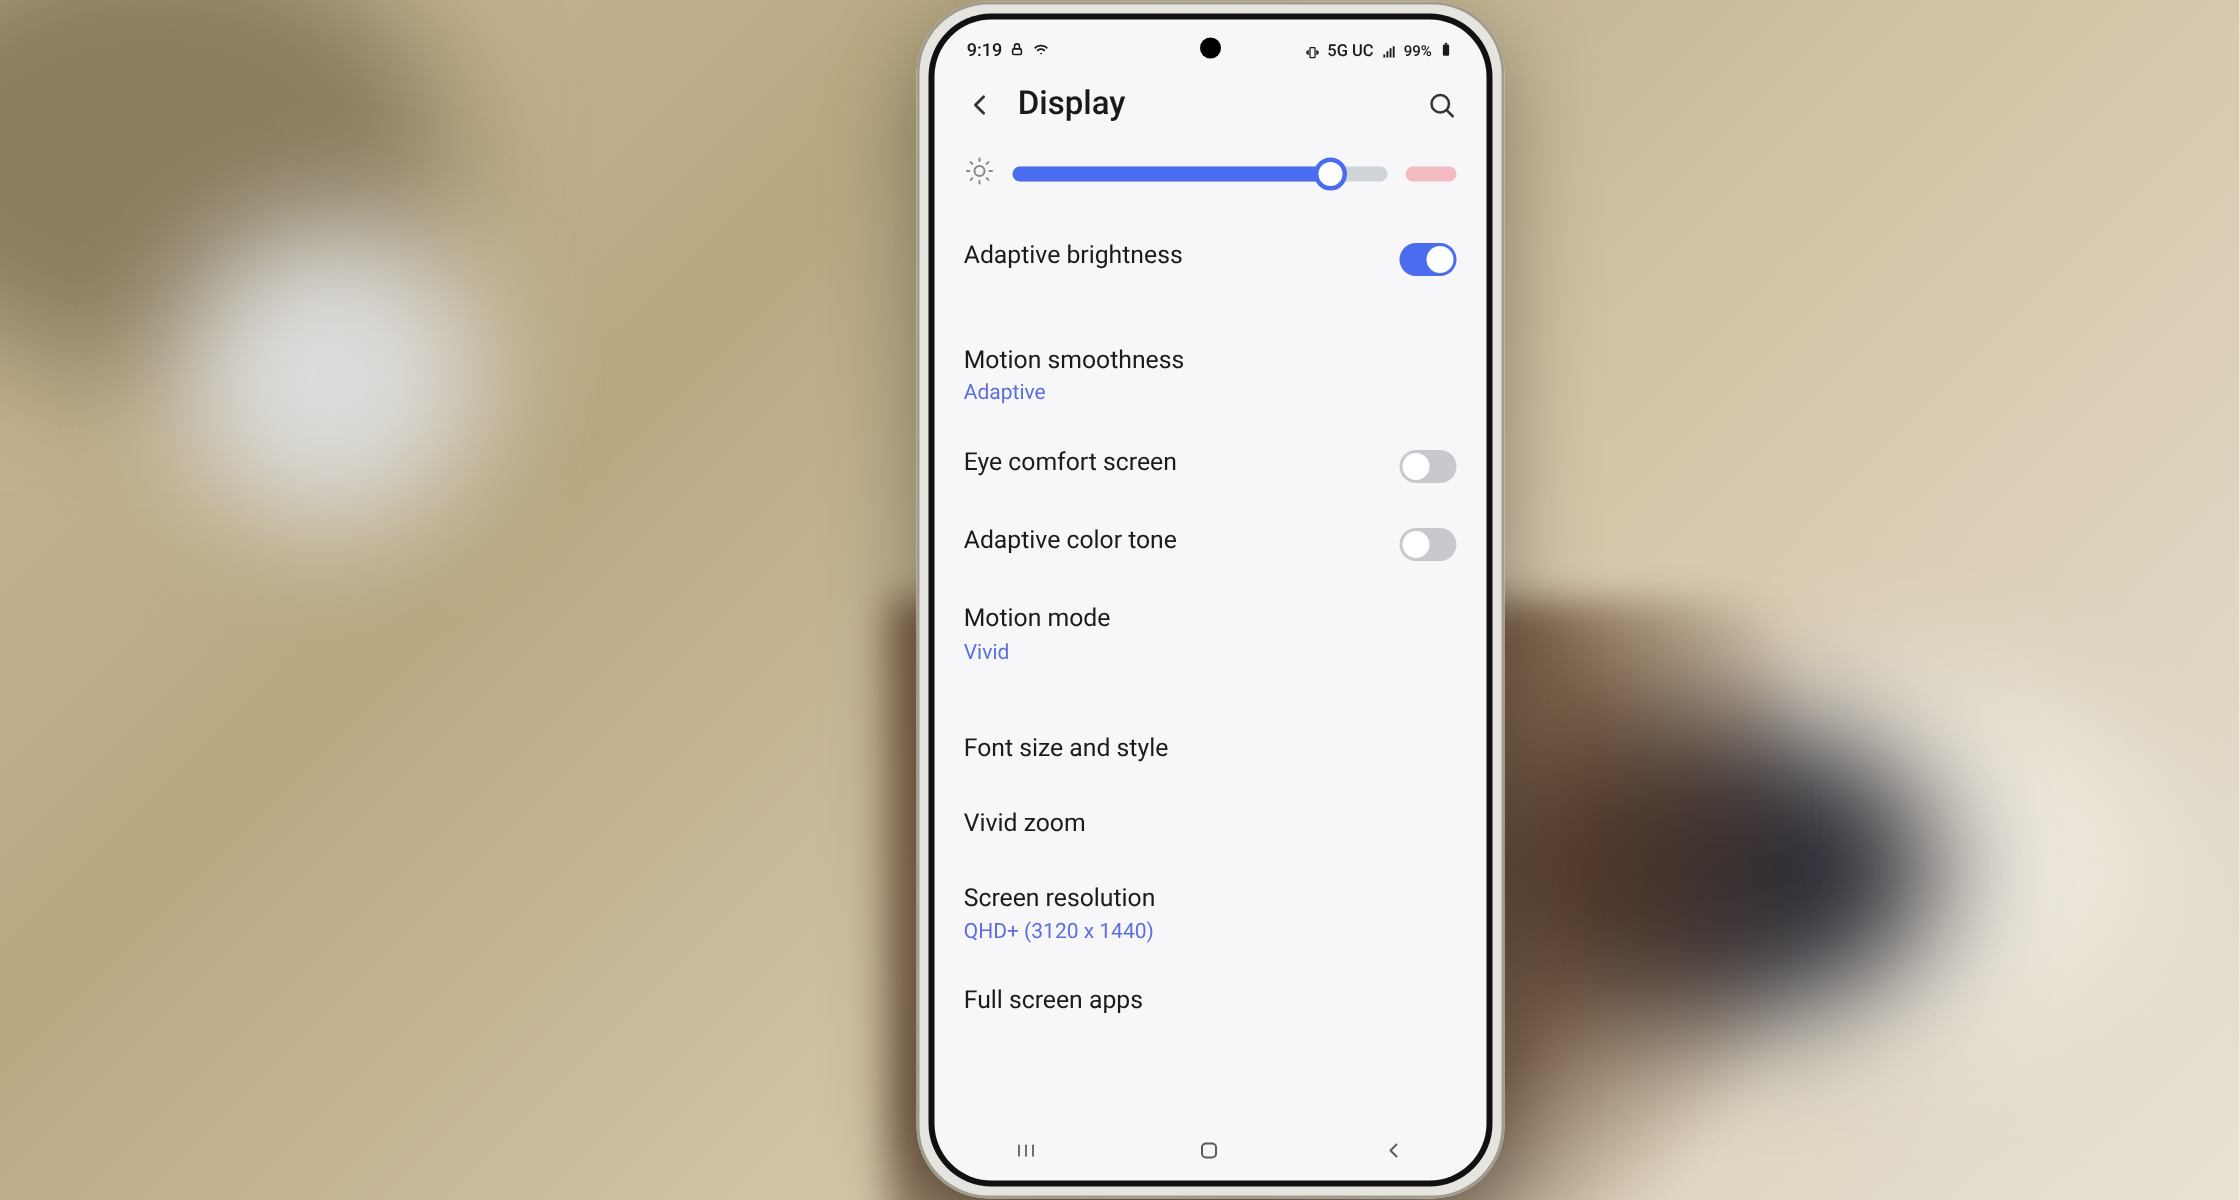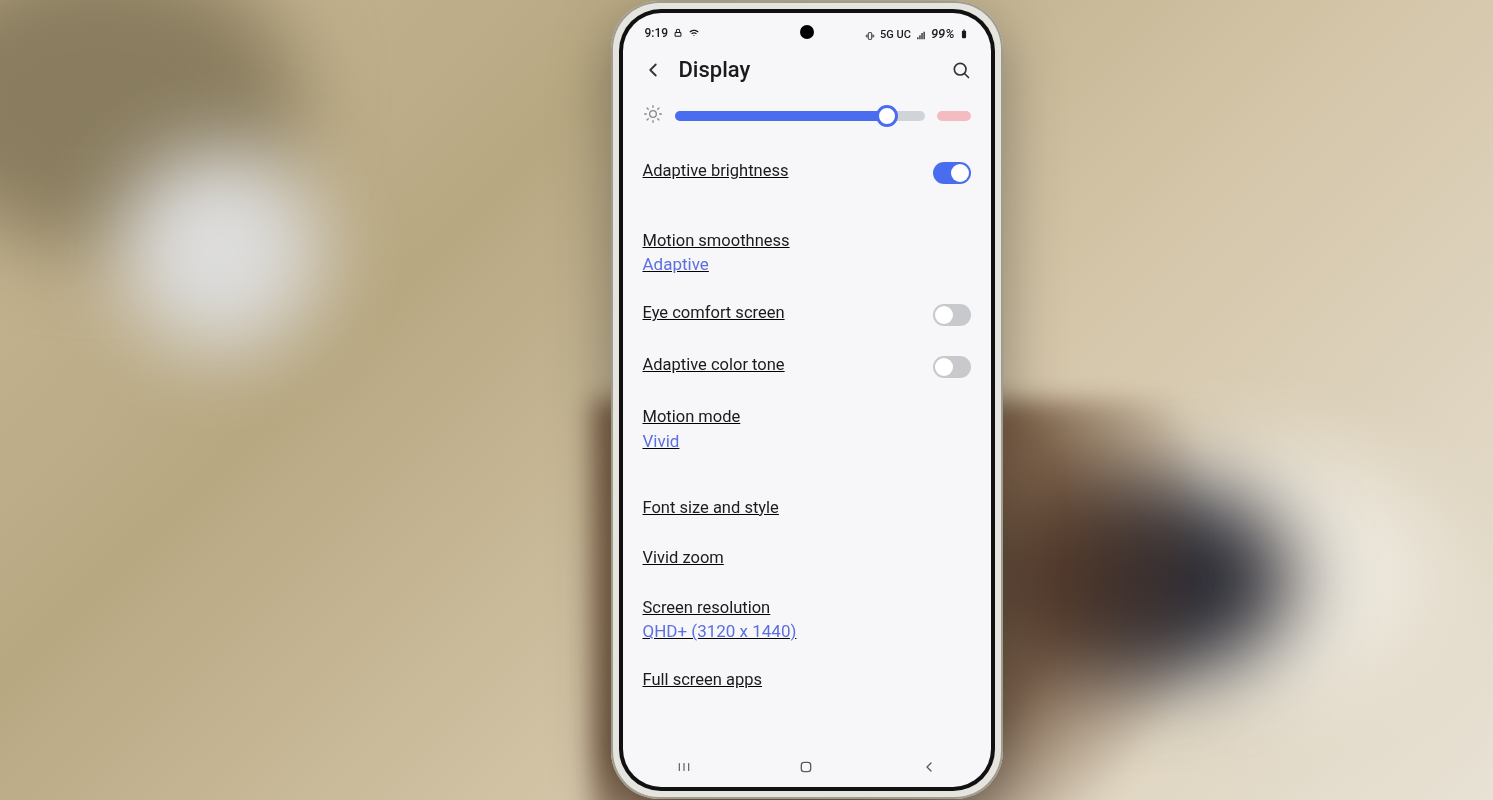--- a/index.html
+++ b/index.html
@@ -122,25 +122,24 @@
   .extra-segment {
     width: 34px; height: 10px; background: #f3bcc1; border-radius: 5px;
   }
 
   .setting-row {
     padding: 14px 0;
     display: flex;
     align-items: flex-start;
     gap: 20px;
     cursor: pointer;
-    text-decoration: underline;
   }
   .setting-text { flex: 1; }
   .setting-title { font-size: 16.5px; color: #1b1b1b; font-weight: 400; line-height: 1.35; }
-  .setting-sub { font-size: 17px; color: #5b6fe0; margin-top: 2px; }
+  .setting-sub { font-size: 14px; color: #5b6fe0; margin-top: 2px; }
   .setting-desc { font-size: 12.5px; color: #8e8e93; margin-top: 2px; line-height: 1.35; }
 
   .toggle {
     width: 38px; height: 22px; border-radius: 11px; position: relative; flex-shrink: 0; margin-top: 2px;
   }
   .toggle.on { background: #4a6df0; }
   .toggle.off { background: #c7c9cd; }
   .toggle-knob {
     position: absolute; top: 2px; width: 18px; height: 18px; background: #fff; border-radius: 50%;
   }
@@ -208,21 +207,21 @@
                 <rect x="8" y="4" width="8" height="16" rx="1"></rect>
                 <path d="M5 8v8M3 10v4M19 8v8M21 10v4"></path>
               </svg>
           </span>
           <span style="font-size:11px;">5G UC</span>
           <span class="mini-ico">
             <svg width="12" height="10" viewBox="0 0 24 24" fill="currentColor">
                 <path d="M3 20h3v-5H3v5zm5 0h3V10H8v10zm5 0h3V5h-3v15zm5 0h3V2h-3v18z"></path>
               </svg>
           </span>
-          <span style="font-size:13px;font-style:italic;">99%</span>
+          <span style="font-size:10px;">99%</span>
           <span class="mini-ico">
             <svg width="10" height="14" viewBox="0 0 24 24" fill="currentColor">
                 <rect x="7" y="4" width="10" height="18" rx="2"></rect>
                 <rect x="10" y="1" width="4" height="3" rx="1"></rect>
               </svg>
           </span>
         </div>
       </div>
 
       <div class="header">

